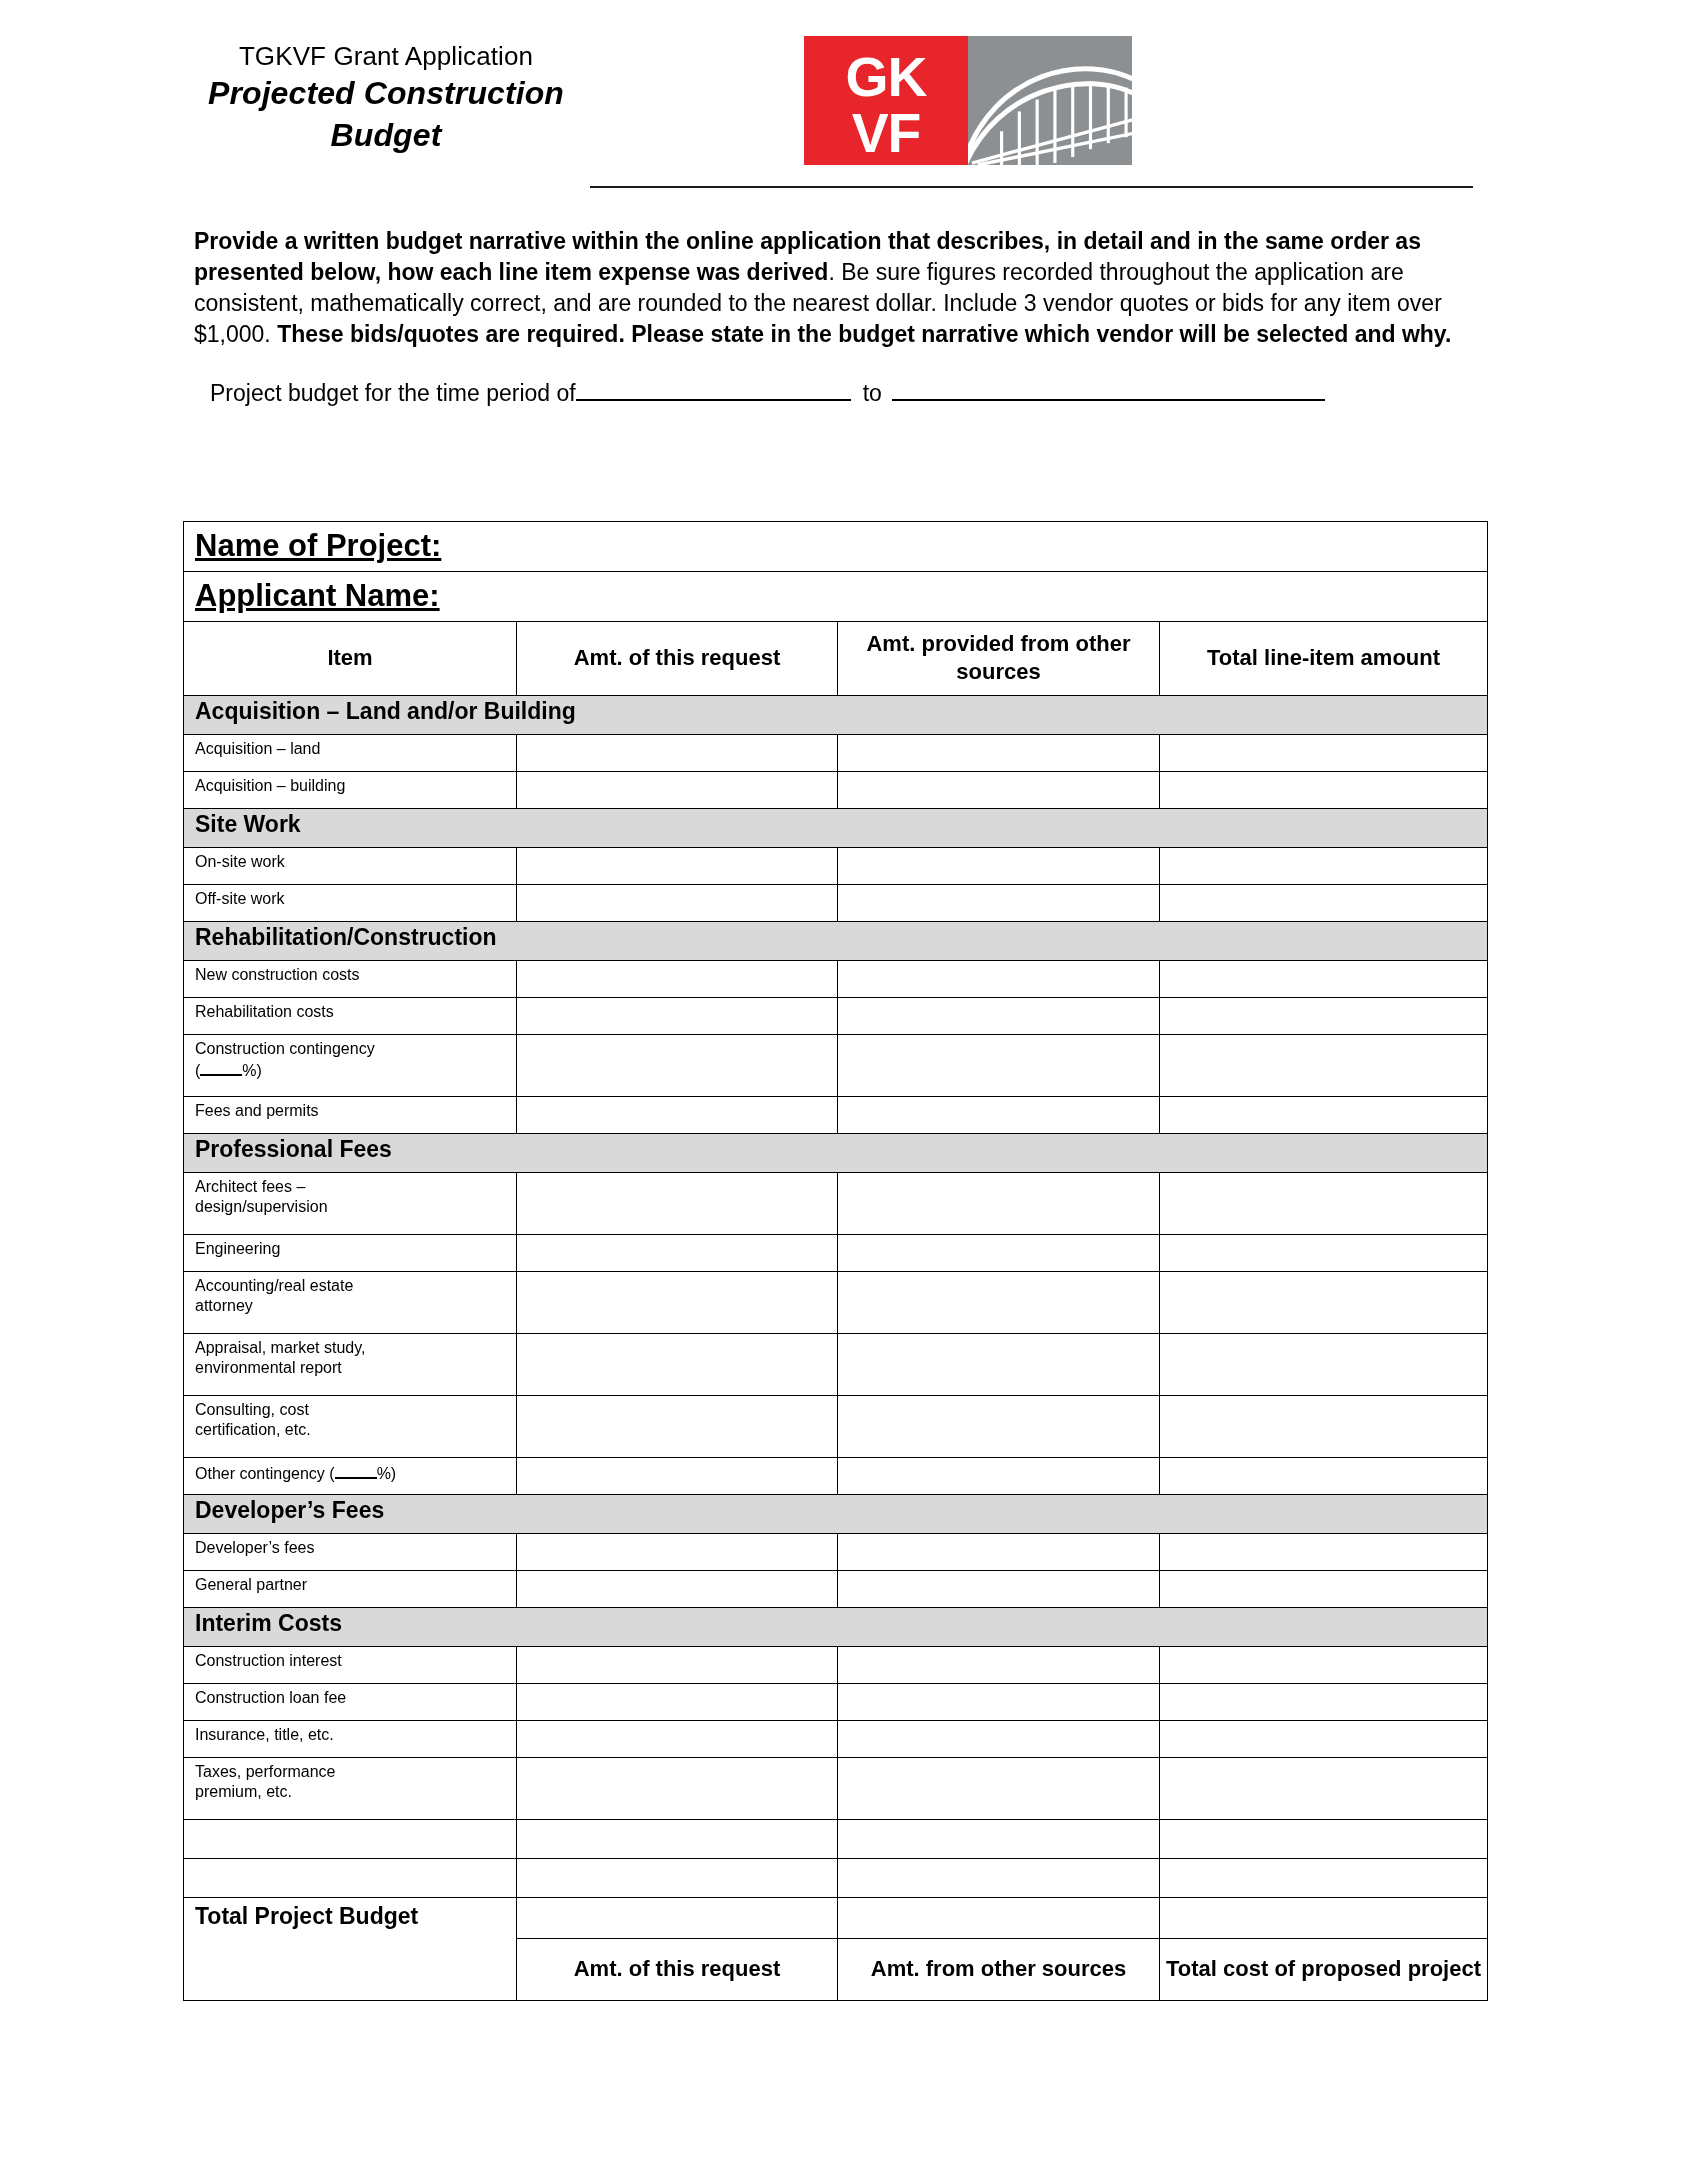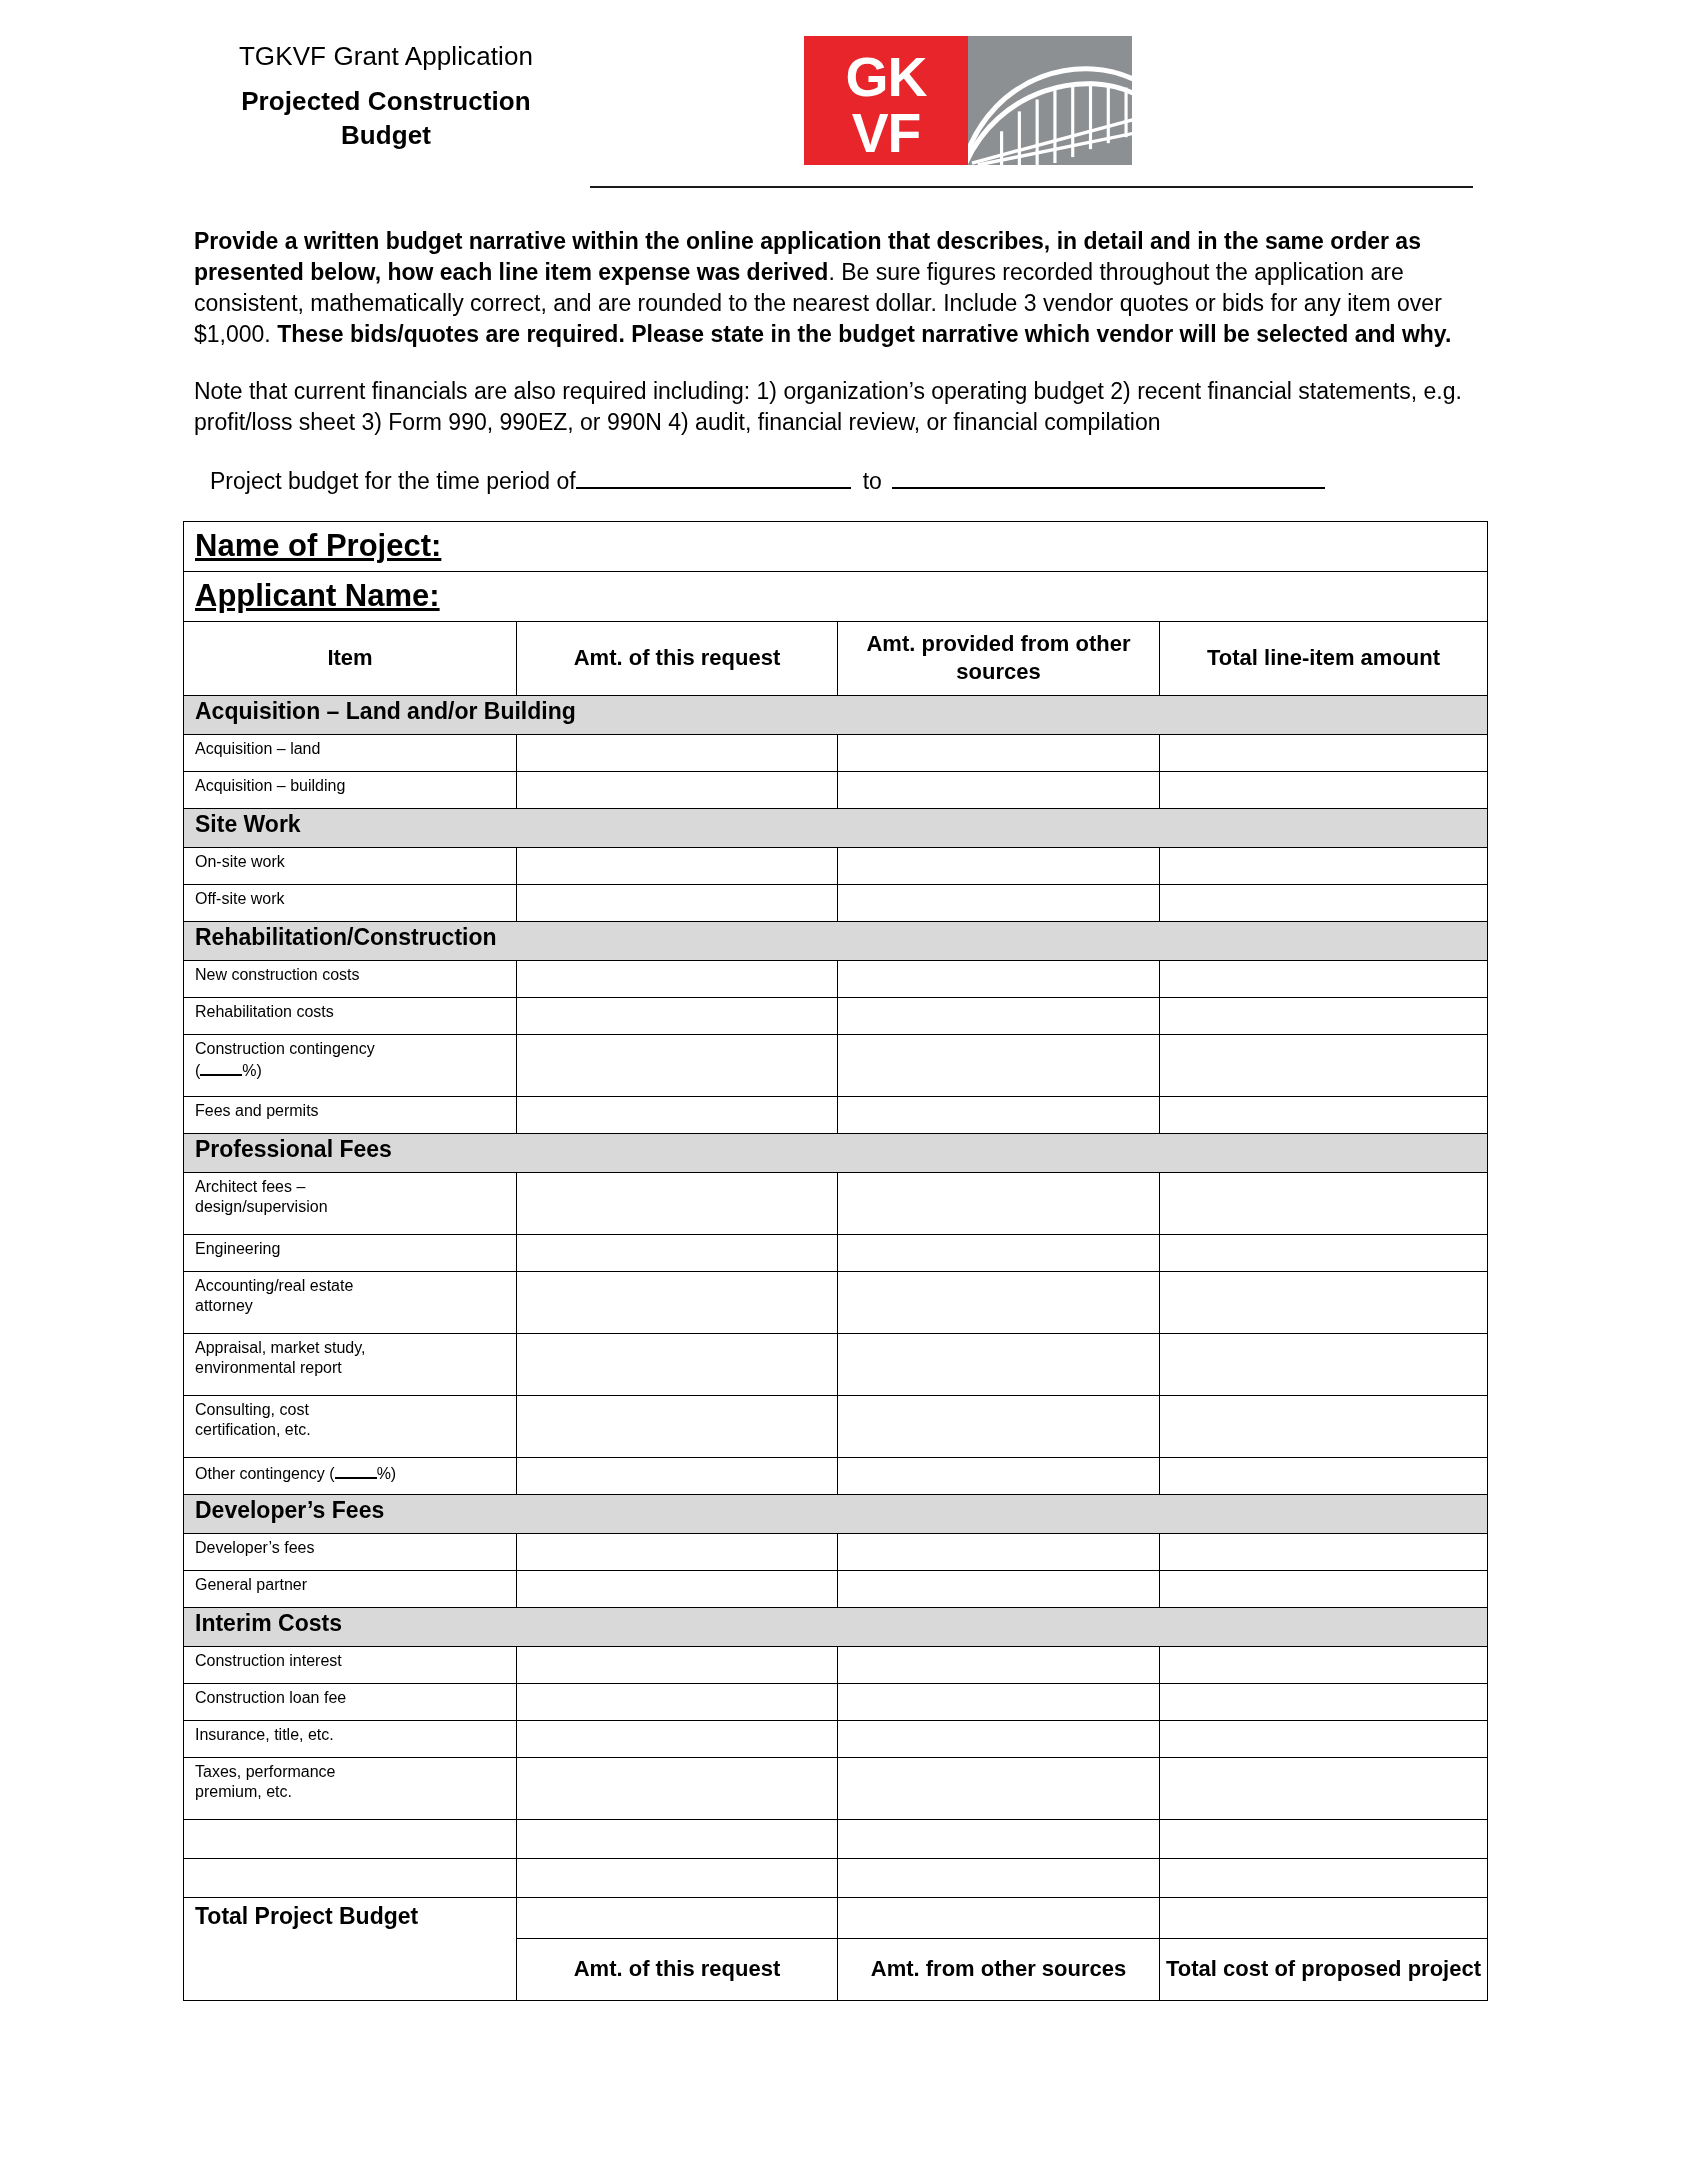--- a/index.html
+++ b/index.html
@@ -39,25 +39,26 @@
     text-align: center;
   }
   .title-line-1 {
     font-size: 26px;
     font-weight: normal;
     line-height: 1.28;
     letter-spacing: 0.1px;
     white-space: nowrap;
   }
   .title-line-2 {
-    font-size: 26px;
+    font-size: 32px;
     font-weight: bold;
     line-height: 1.30;
-    margin-top: 12px;
+    margin-top: 0;
     letter-spacing: 0.1px;
+    font-style: italic;
   }
 
   
   .logo {
     position: absolute;
     left: 804px;
     top: 36px;
     width: 329px;
     height: 129px;
     display: flex;
@@ -287,21 +288,20 @@
       </div>
     </div>
 
     <div class="header-rule"></div>
   </div>
 
   <div class="intro">
 
     <p class="para p1"><b>Provide a written budget narrative within the online application that describes, in detail and in the same order as presented below, how each line item expense was derived</b><span>.  Be sure figures recorded throughout the application are consistent, mathematically correct, and are rounded to the nearest dollar.  Include 3 vendor quotes or bids for any item over $1,000.  </span><b>These bids/quotes are required. Please state in the budget narrative which vendor will be selected and why.</b></p>
 
-    <p class="para p2">Note that current financials are also required including: 1) organization’s operating budget 2) recent financial statements, e.g. profit/loss sheet 3) Form 990, 990EZ, or 990N 4) audit, financial review, or financial compilation</p>
 
     <p class="period-line"><span>Project budget for the time period of</span><span class="blank-rule blank-a"></span><span class="period-to">to</span><span class="blank-rule blank-b"></span></p>
   </div>
 
   <table class="budget-table">
     <colgroup>
       <col class="c-item">
         <col class="c-req">
         <col class="c-oth">
         <col class="c-tot">

